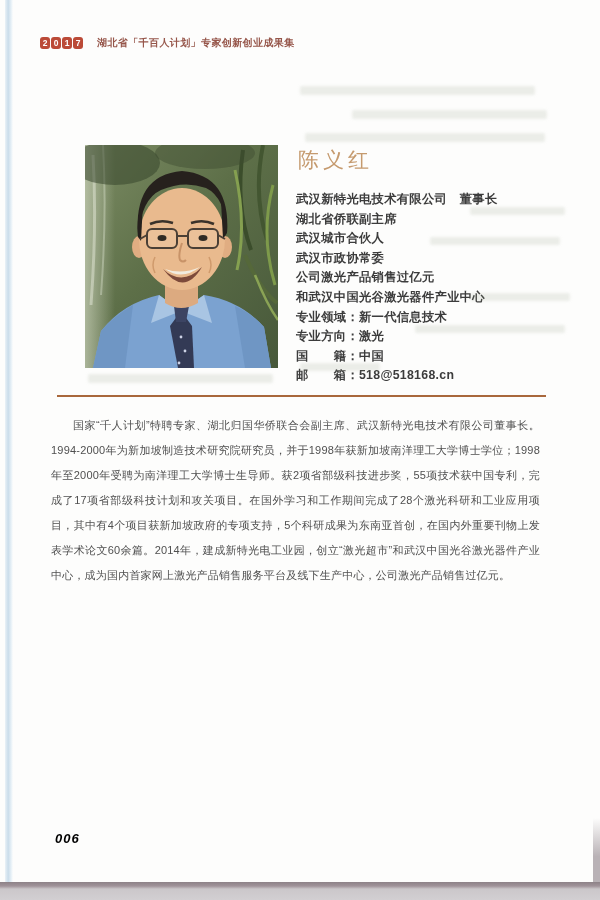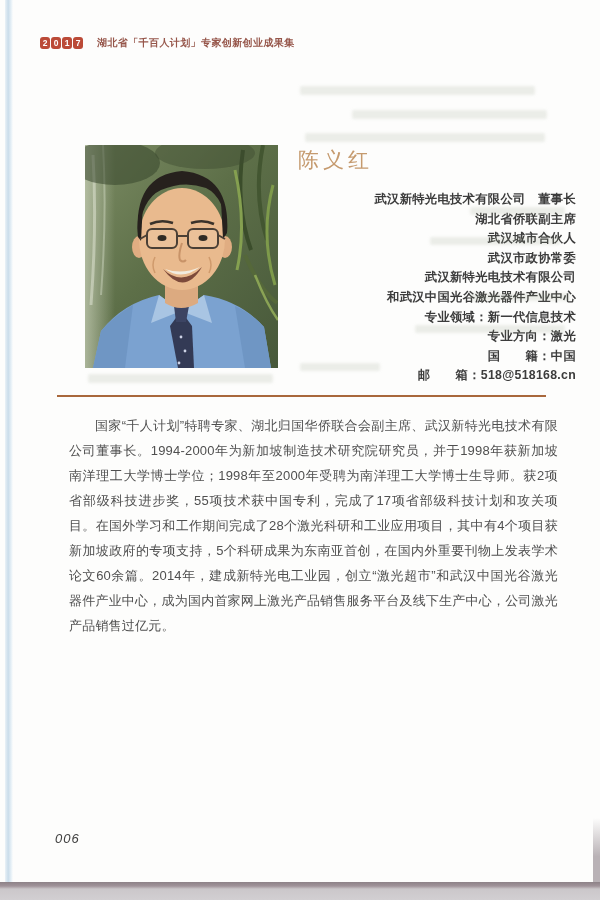--- a/index.html
+++ b/index.html
@@ -32,37 +32,37 @@
   .header-title {
     margin-left:13px; font-size:10px; font-weight:bold; color:#96564a; letter-spacing:0.4px;
   }
   
   .photo { position:absolute; left:85px; top:145px; width:193px; height:223px; }
   
   .name {
     position:absolute; left:298px; top:146px;
     font-size:21px; color:#c59a6e; letter-spacing:4px; font-weight:500;
   }
-  .titles { position:absolute; left:296px; top:190px; width:280px;text-align:right; }
+  .titles { position:absolute; left:296px; top:190px; width:280px; }
   .title-line {
     font-size:12.3px; line-height:19.6px; font-weight:600; color:#3c3c3c; letter-spacing:0.3px;
     white-space:nowrap;
   }
   
   .divider { position:absolute; left:57px; top:395px; width:489px; height:2px; background:#a9683c; }
   
   .bio {
-    position:absolute; left:69px; top:413px; width:489px;
-    font-size:13px; line-height:25px; color:#4f4f4f;
+    position:absolute; left:51px; top:413px; width:489px;
+    font-size:11px; line-height:25px; color:#4f4f4f;
     text-align:justify; text-indent:2em; letter-spacing:0.2px;
   }
   
   .page-number {
     position:absolute; left:55px; top:831px;
-    font-size:13px; font-weight:normal; font-style:italic; color:#404040; letter-spacing:1px;
+    font-size:13px; font-weight:bold; font-style:italic; color:#000000; letter-spacing:1px;
   }
   
   .ghost {
     position:absolute; background:rgba(145,155,128,0.16);
     filter:blur(1.6px); border-radius:2px;
   }
 </style>
 </head>
 <body>
 
@@ -153,21 +153,21 @@
       <path d="M124,112 Q128,120 124,128" stroke="#cf9a6c" stroke-width="1.5" fill="none"></path>
     </svg>
   </div>
 
   <div class="name">陈义红</div>
   <div class="titles">
     <div class="title-line">武汉新特光电技术有限公司　董事长</div>
     <div class="title-line">湖北省侨联副主席</div>
     <div class="title-line">武汉城市合伙人</div>
     <div class="title-line">武汉市政协常委</div>
-    <div class="title-line">武汉新特光电技术有限公司</div>
+    <div class="title-line">公司激光产品销售过亿元</div>
     <div class="title-line">和武汉中国光谷激光器件产业中心</div>
     <div class="title-line">专业领域：新一代信息技术</div>
     <div class="title-line">专业方向：激光</div>
     <div class="title-line">国　　籍：中国</div>
     <div class="title-line">邮　　箱：518@518168.cn</div>
   </div>
 
   <div class="divider"></div>
   <p class="bio">国家“千人计划”特聘专家、湖北归国华侨联合会副主席、武汉新特光电技术有限公司董事长。1994-2000年为新加坡制造技术研究院研究员，并于1998年获新加坡南洋理工大学博士学位；1998年至2000年受聘为南洋理工大学博士生导师。获2项省部级科技进步奖，55项技术获中国专利，完成了17项省部级科技计划和攻关项目。在国外学习和工作期间完成了28个激光科研和工业应用项目，其中有4个项目获新加坡政府的专项支持，5个科研成果为东南亚首创，在国内外重要刊物上发表学术论文60余篇。2014年，建成新特光电工业园，创立“激光超市”和武汉中国光谷激光器件产业中心，成为国内首家网上激光产品销售服务平台及线下生产中心，公司激光产品销售过亿元。</p>
 

